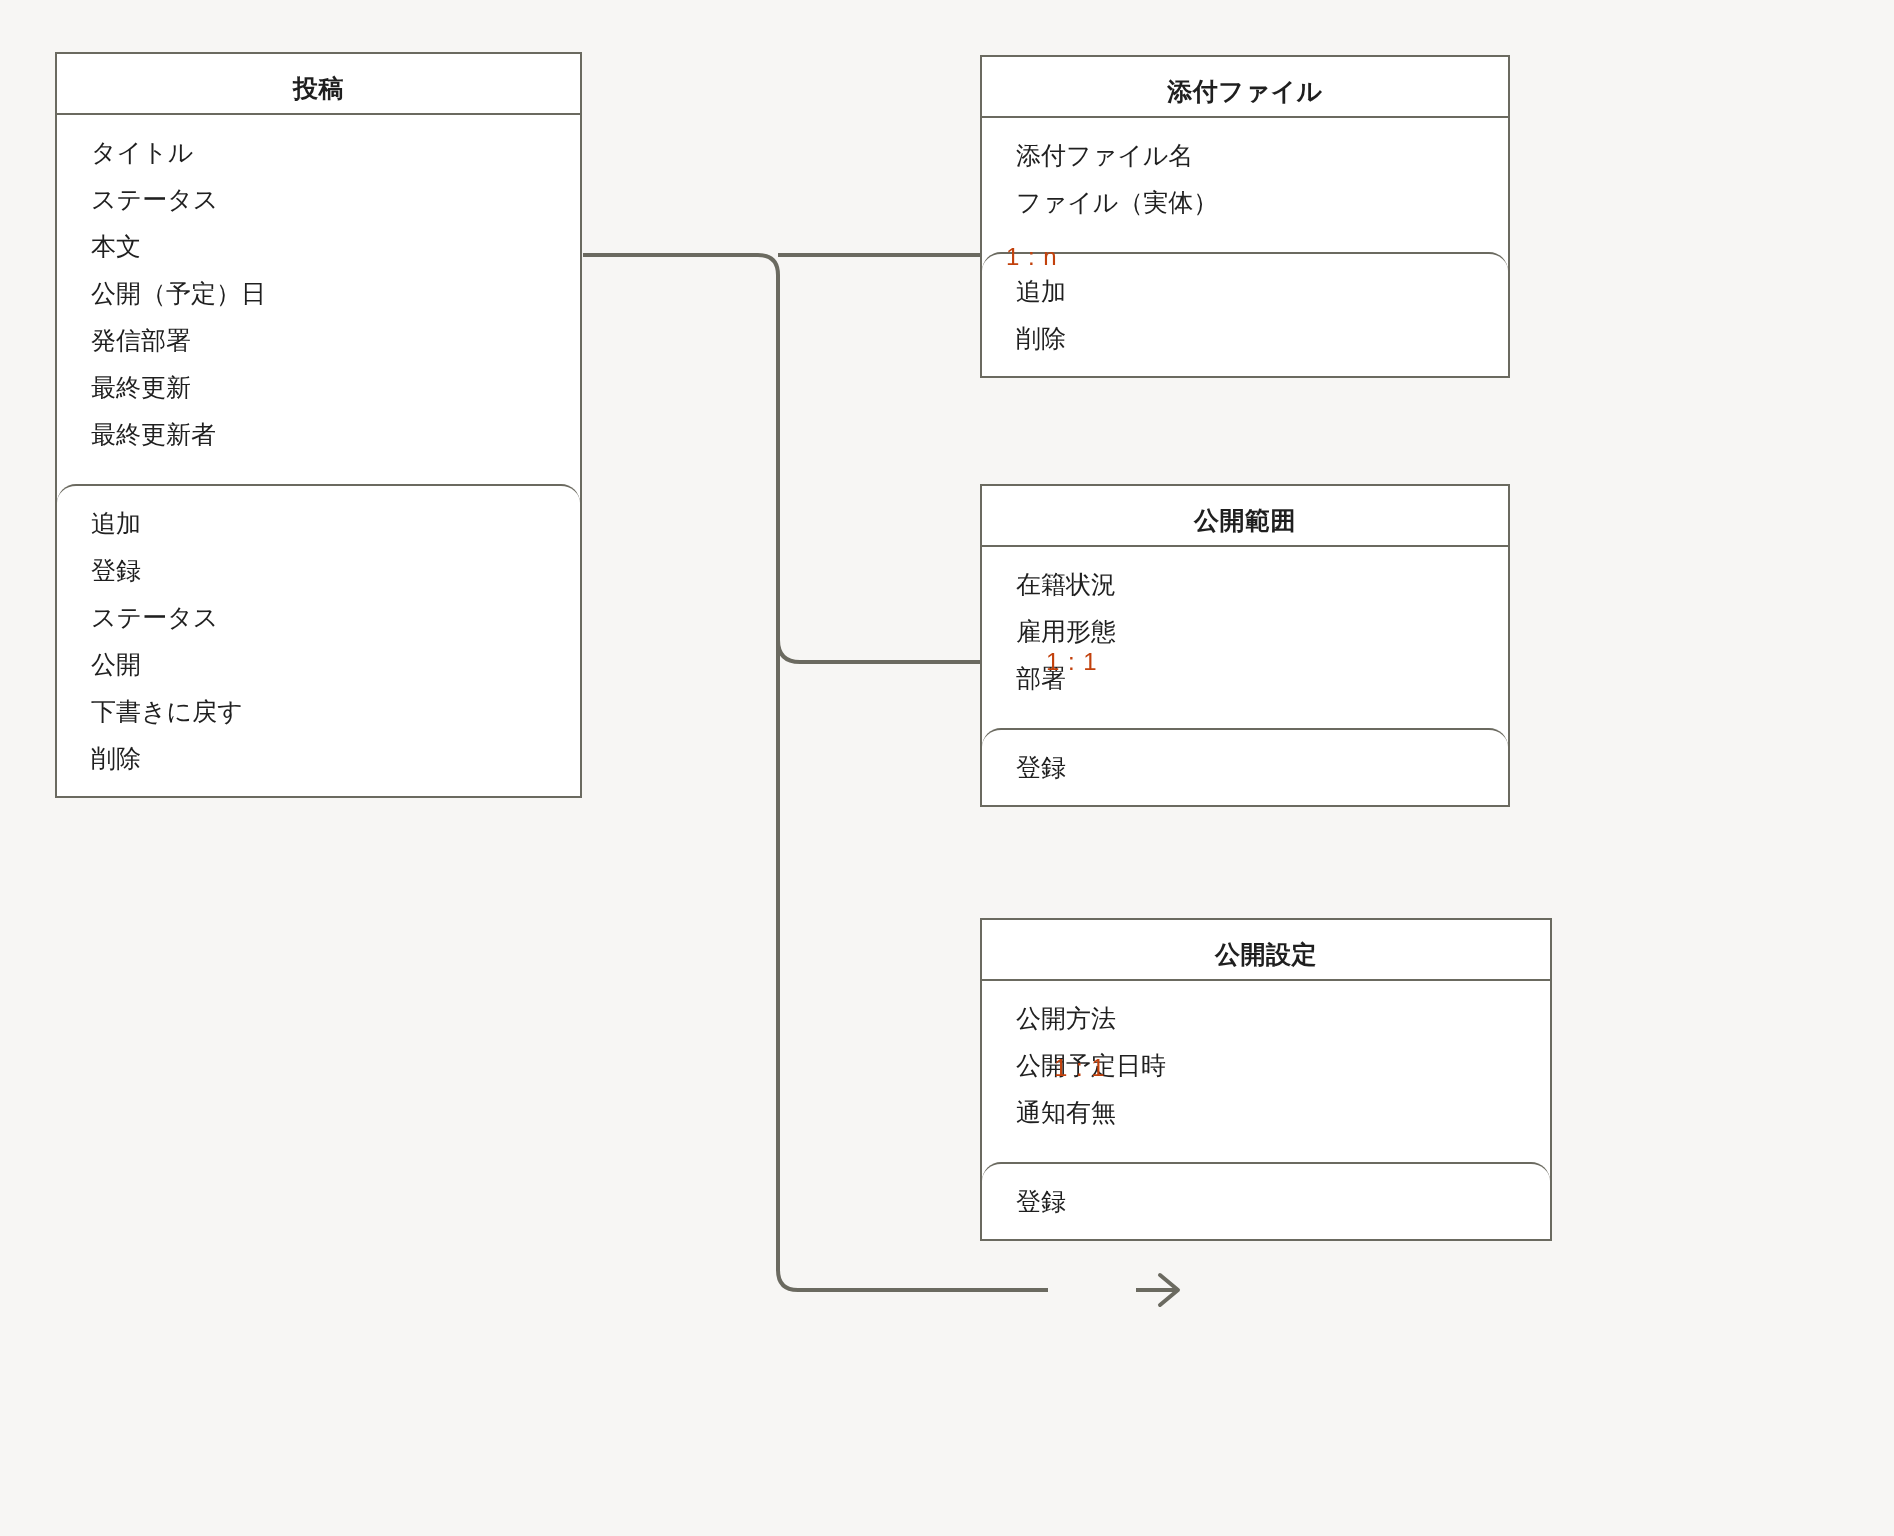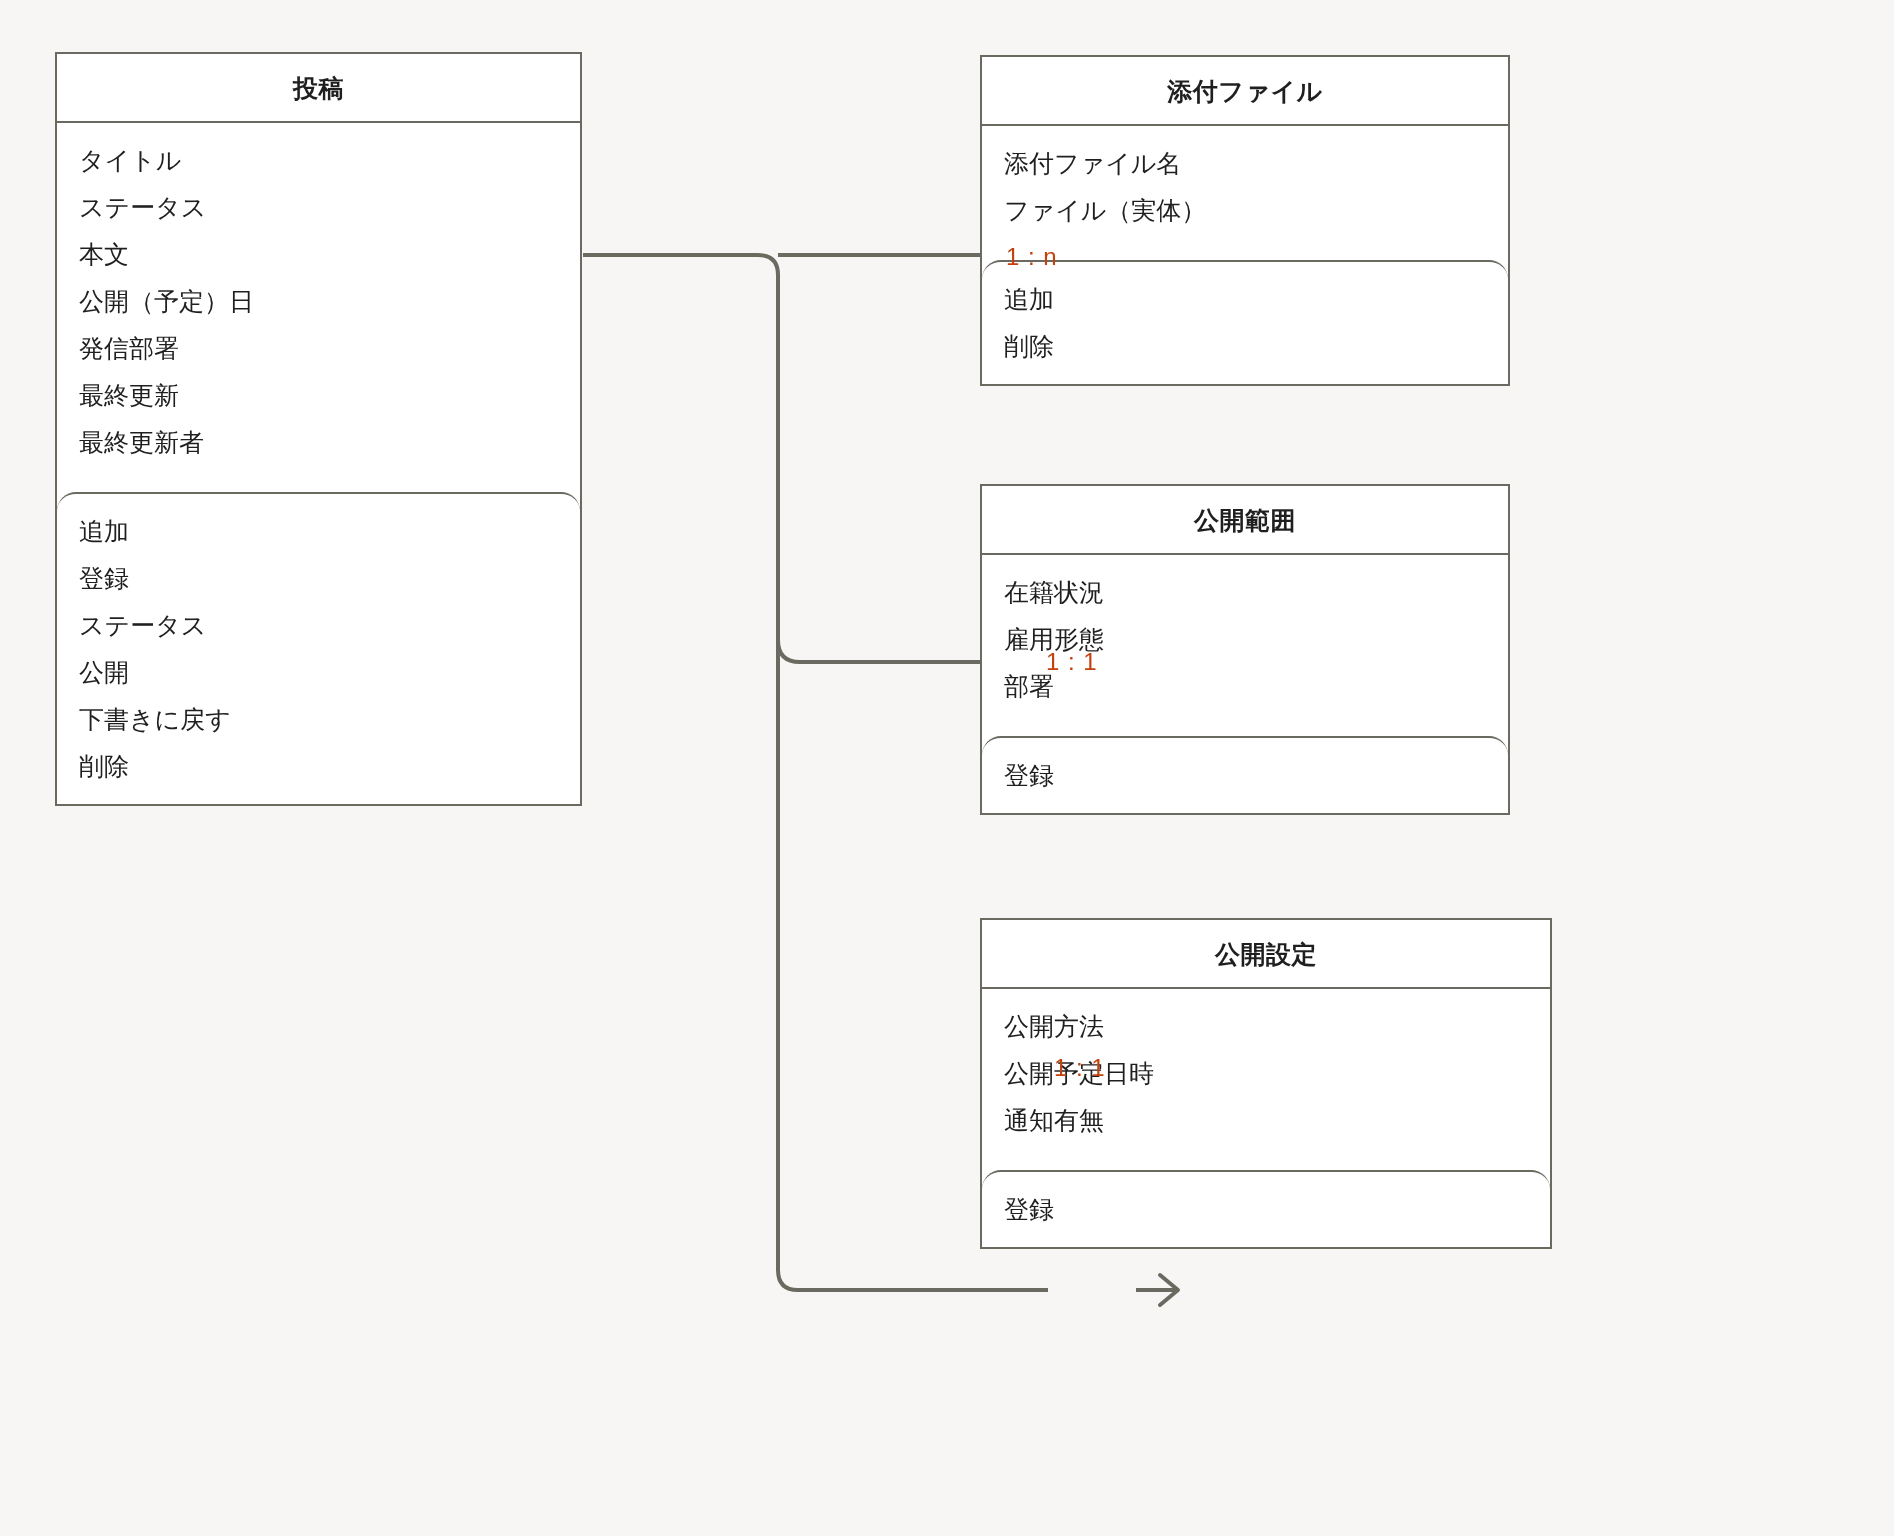--- a/index.html
+++ b/index.html
@@ -40,28 +40,28 @@
     background: #ffffff;
     border: 2px solid #6b6a60;
     box-sizing: border-box;
     z-index: 2;
   }
   .class-title {
     text-align: center;
     font-weight: bold;
     font-size: 25px;
     line-height: 1;
-    padding: 22px 10px 20px 10px;
+    padding: 22px 10px 12px 10px;
     border-bottom: 2px solid #6b6a60;
     box-sizing: border-box;
     letter-spacing: 0.5px;
   }
   .compartment {
     box-sizing: border-box;
-    padding: 14px 0 14px 0;
+    padding: 14px 0 14px 12px;
     border-radius: 19px;
   }
   .compartment + .compartment {
     border-top: 2px solid #6b6a60;
     margin-top: 12px;
   }
   .member {
     font-size: 25px;
     line-height: 1;
     padding: 11px 0 11px 22px;

